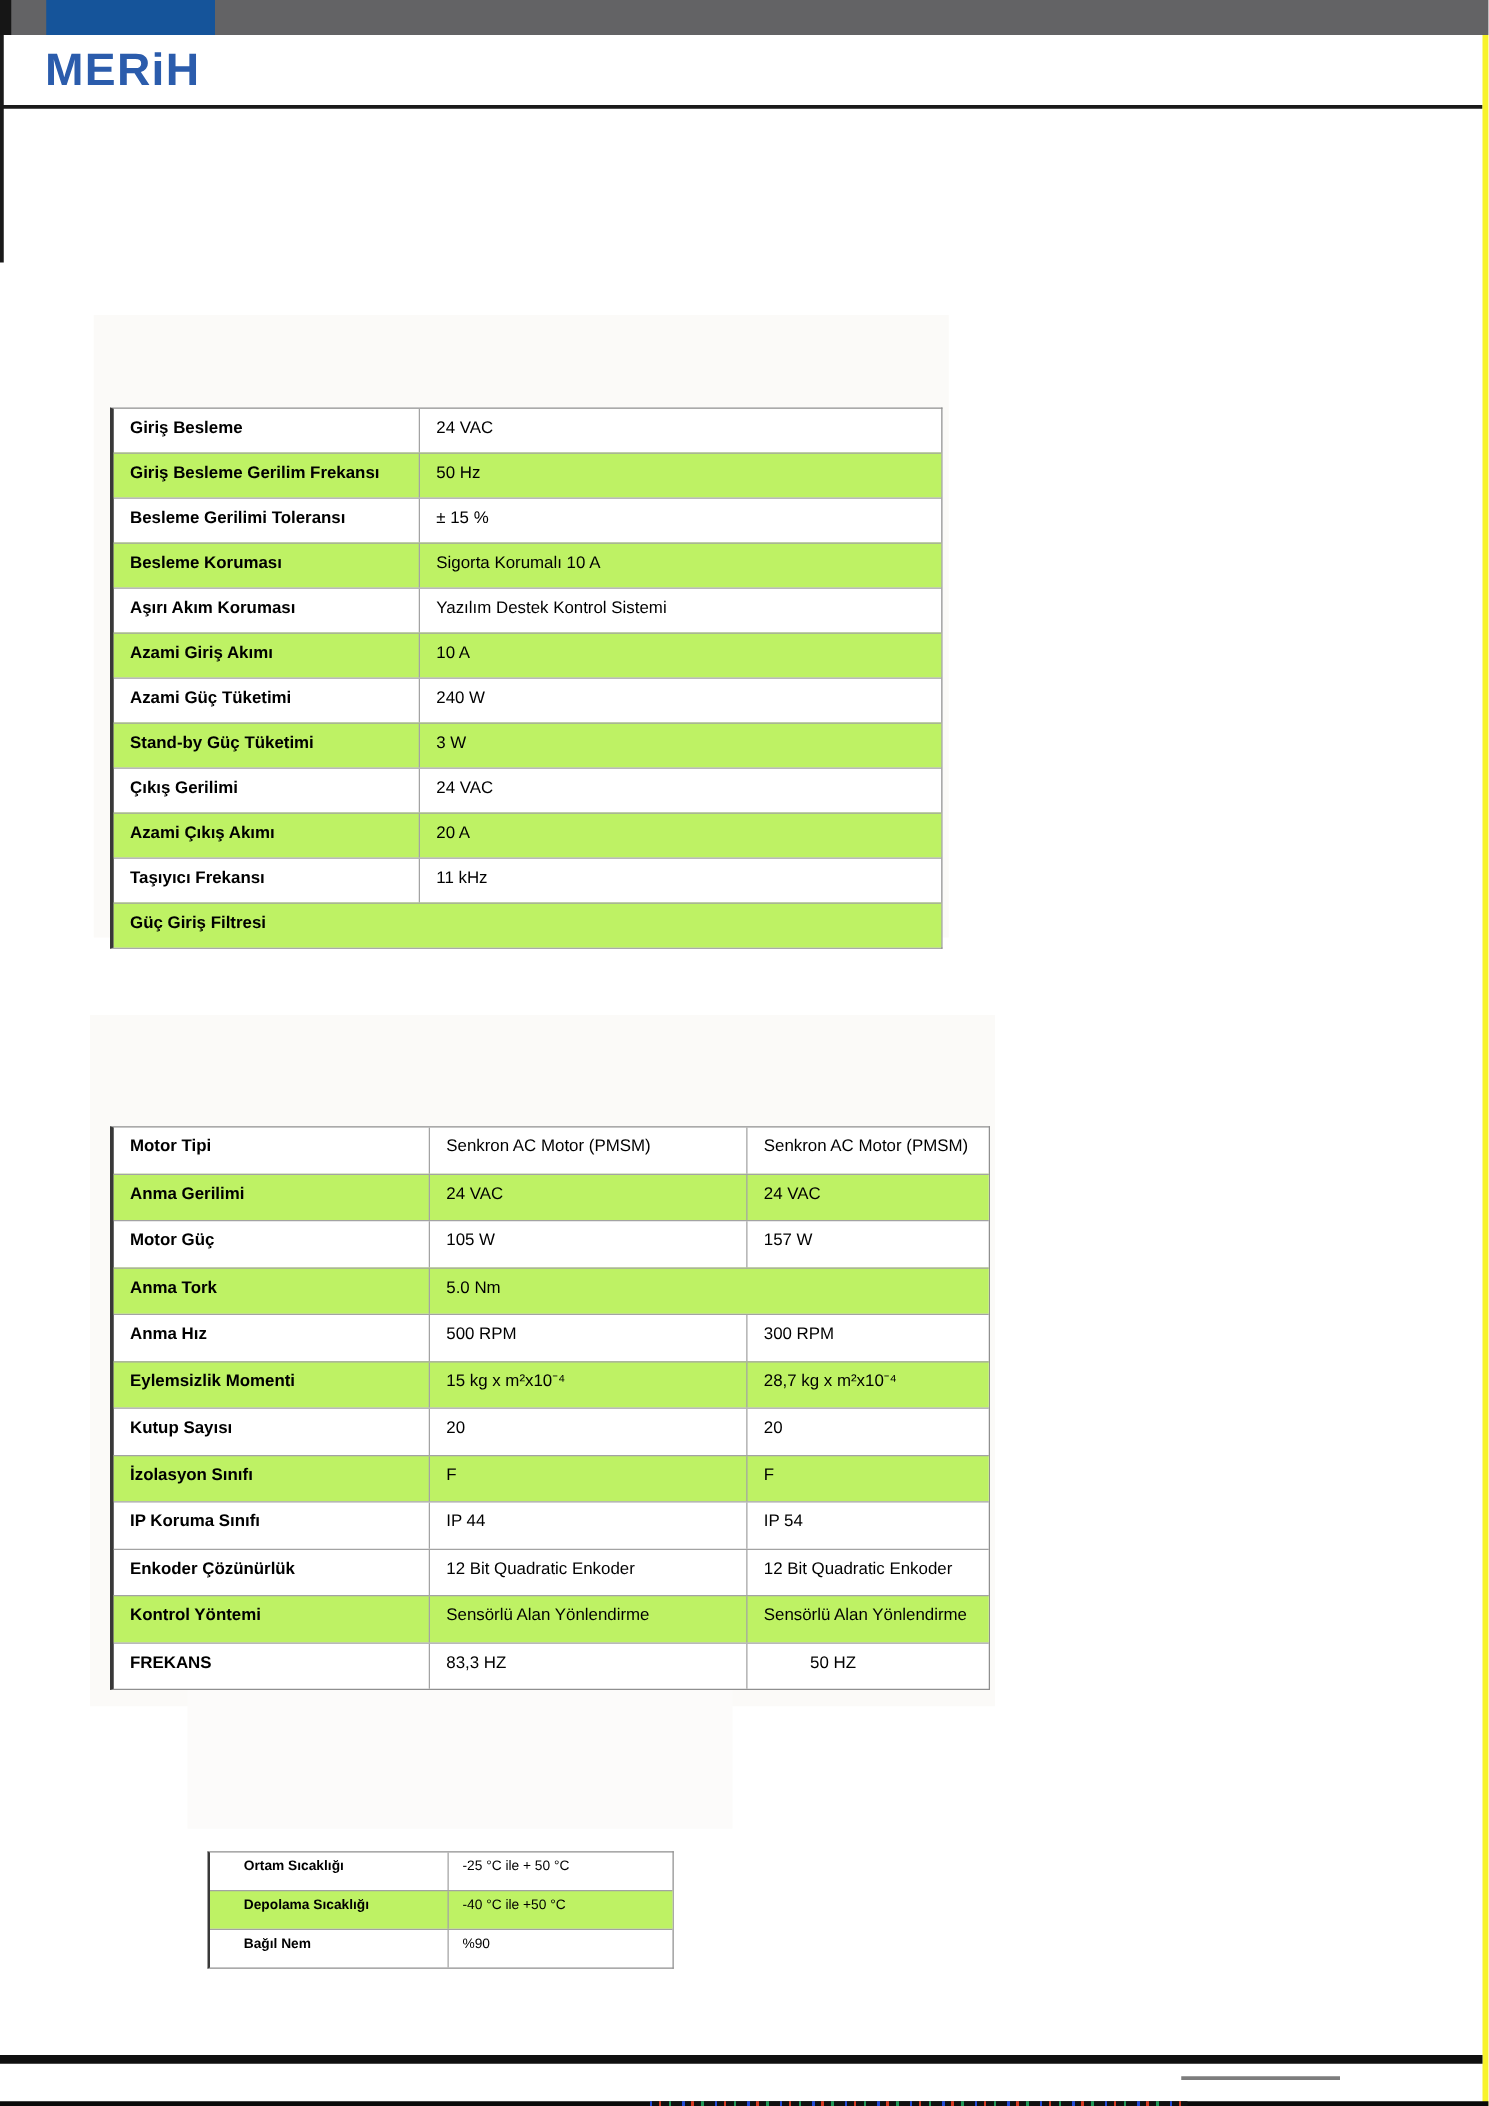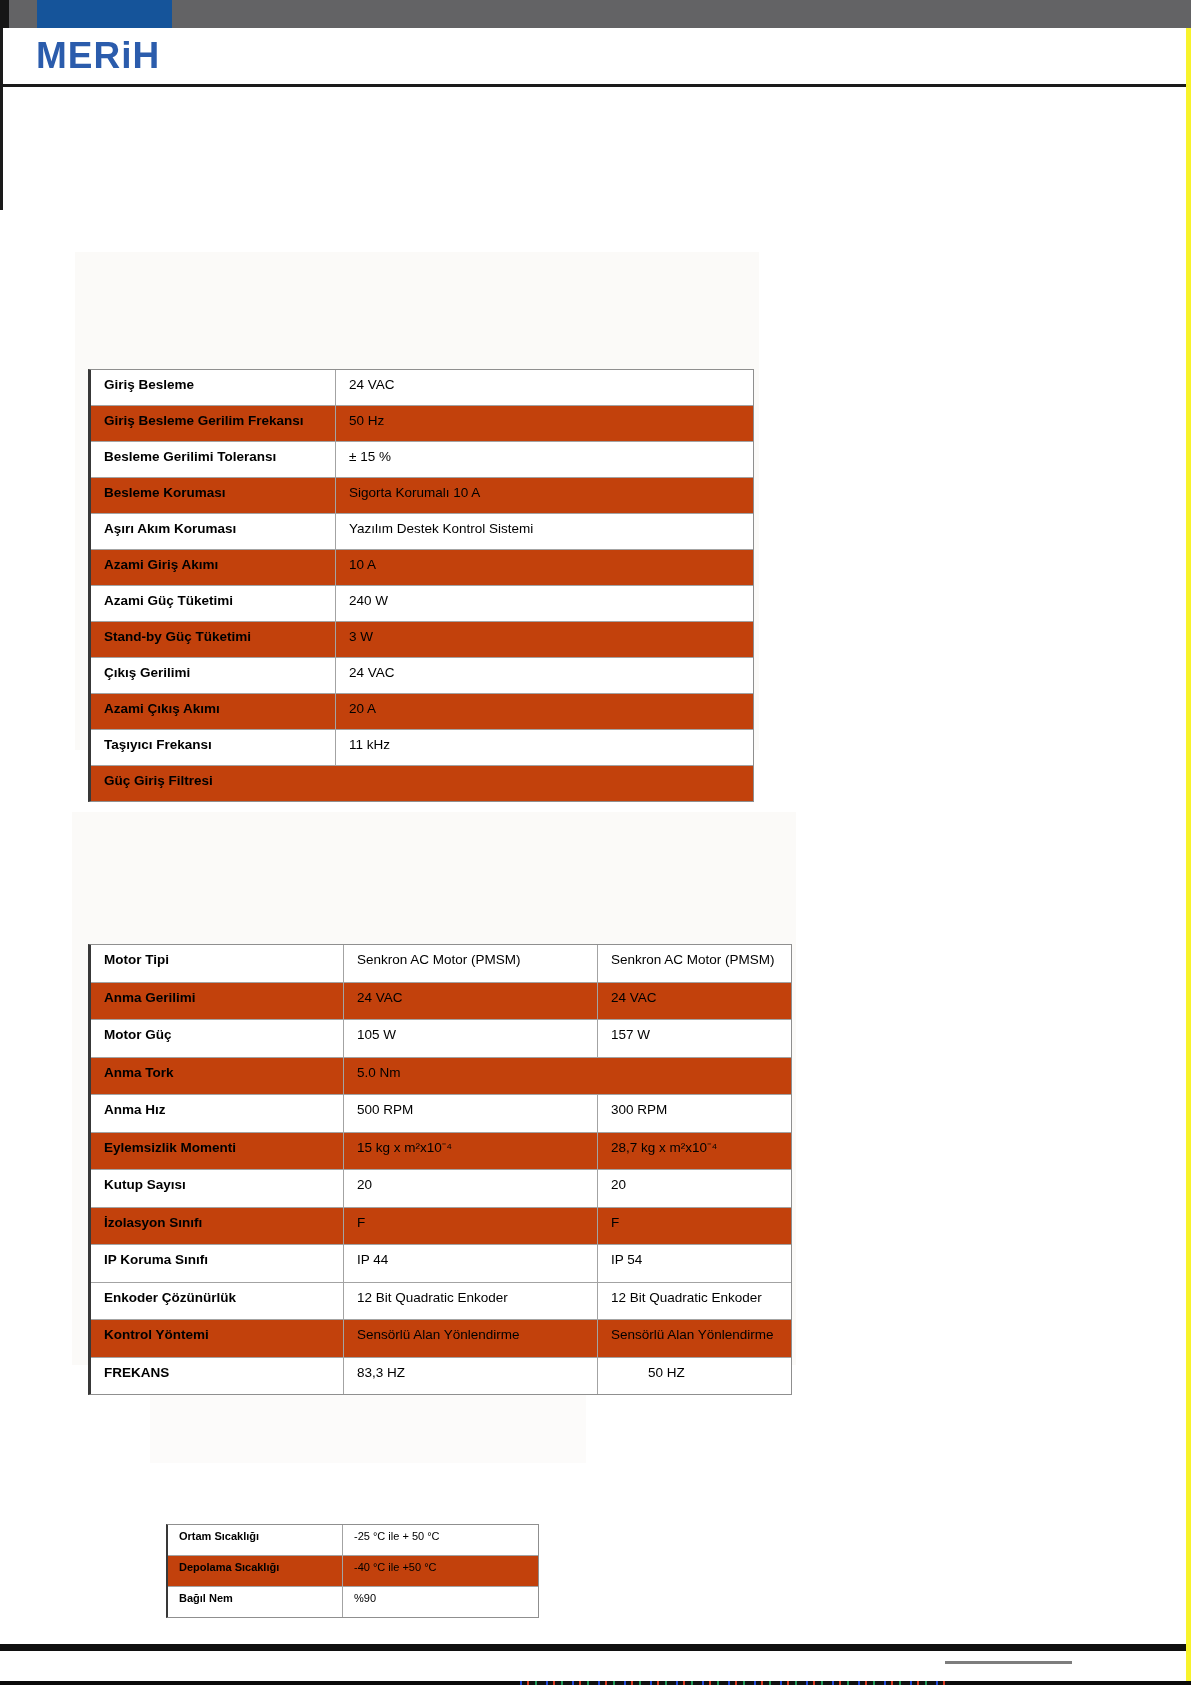--- a/index.html
+++ b/index.html
@@ -23,37 +23,37 @@
   
   .panel{position:absolute;background:#FBFAF8;}
   .panel1{left:75px;top:252px;width:684px;height:498px;}
   .panel2{left:72px;top:812px;width:724px;height:553px;}
   .panel3{left:150px;top:1352px;width:436px;height:111px;background:#FCFBFA;}
 
   
   .spec-table{
     position:absolute;background:#fff;
     border-top:1px solid #8f8f8f;border-right:1px solid #8f8f8f;
-    border-bottom:1px solid #8f8f8f;border-left:3px solid #383838;margin-top:43px;
+    border-bottom:1px solid #8f8f8f;border-left:3px solid #383838;
   }
   .tr{display:grid;border-top:1px solid #a3a3a3;}
   .tr:first-child{border-top:none;}
-  .tr.alt{background:#c2410c;}
+  .tr.alt{background:#bef264;}
   .td{
     padding:7px 6px 0 13px;font-size:13.5px;line-height:16px;
     border-left:1px solid #a3a3a3;overflow:hidden;white-space:nowrap;
   }
   .td:first-child{border-left:none;font-weight:bold;}
   .t1{left:88px;top:326px;width:662px;}
   .t1 .tr{grid-template-columns:244px 1fr;height:35px;}
   .t2{left:88px;top:901px;width:700px;}
   .t2 .tr{grid-template-columns:252px 254px 1fr;height:36.5px;}
   .t2 .td.indent{padding-left:50px;}
   .t3{left:166px;top:1481px;width:370px;border-left-width:2px;}
-  .t3 .tr{grid-template-columns:174px 1fr;height:30px;}
+  .t3 .tr{grid-template-columns:174px 1fr;height:30px;padding-left:16px;}
   .t3 .td{font-size:11px;line-height:13px;padding:5px 4px 0 11px;}
 
   
   .footer-rule{position:absolute;left:0;top:1644px;width:1186px;height:7px;background:#101010;}
   .footer-gray-line{position:absolute;left:945px;top:1661px;width:127px;height:3px;background:#7d7d7d;}
   .bottom-strip{position:absolute;left:0;top:1681px;width:1191px;height:4px;background:#0a0a0a;}
   .bottom-noise{
     position:absolute;left:520px;top:1681px;width:430px;height:4px;
     background:repeating-linear-gradient(90deg,
       #224ad8 0 2px,#101010 2px 7px,#d83a22 7px 9px,#101010 9px 15px,

